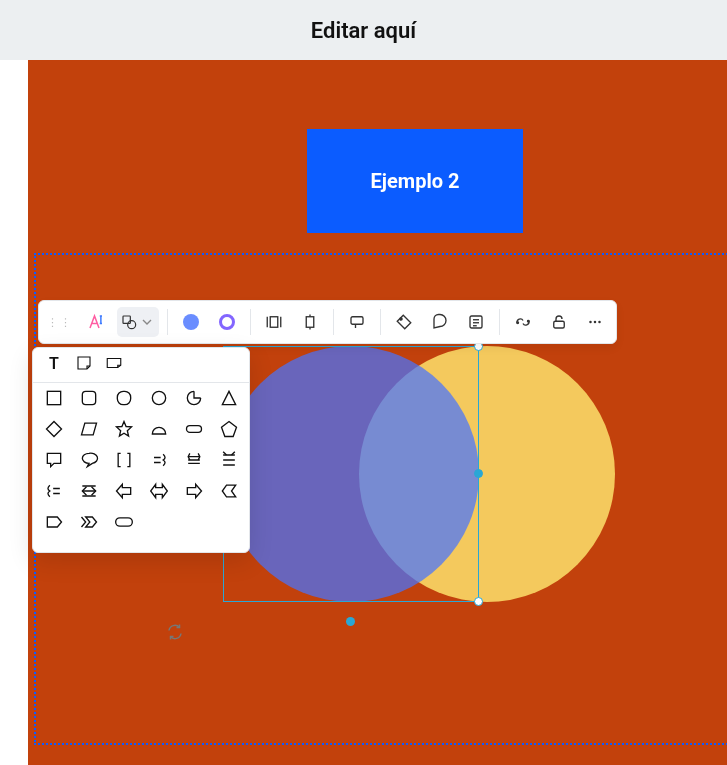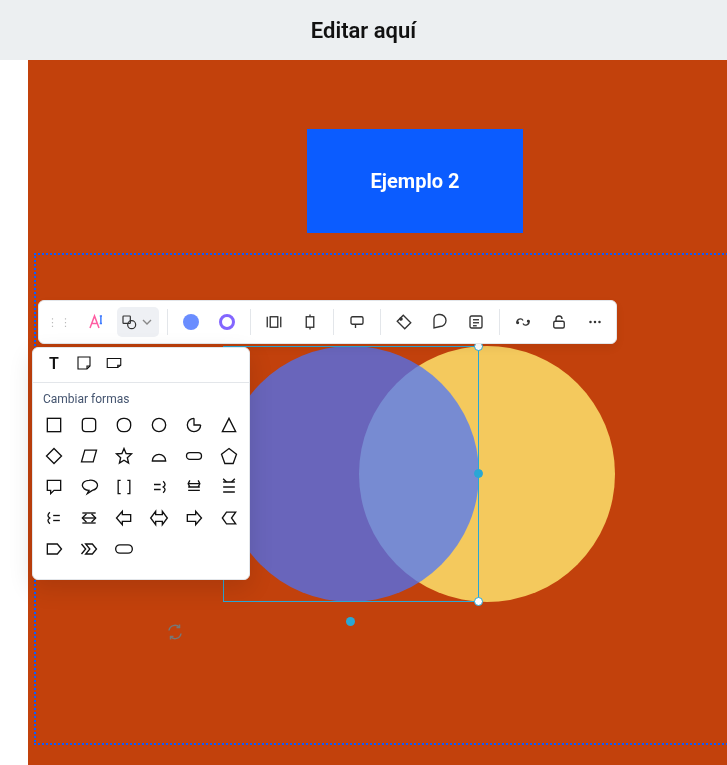--- a/index.html
+++ b/index.html
@@ -195,21 +195,20 @@
           </svg>
       </div>
       <div class="row-btn">
         <svg viewBox="0 0 24 24">
             <path d="M3 6 H21 V15 L17 18 H3 Z"></path>
             <path d="M17 18 V15 H21"></path>
           </svg>
       </div>
     </div>
     <div class="divider"></div>
-    <div class="section-label">Cambiar formas</div>
     <div class="shape-grid">
 
       <div class="shape-grid-row">
         <div class="sbtn">
             <svg viewBox="0 0 24 24">
               <rect x="4" y="4" width="16" height="16"></rect>
             </svg>
           </div>
         <div class="sbtn">
             <svg viewBox="0 0 24 24">

